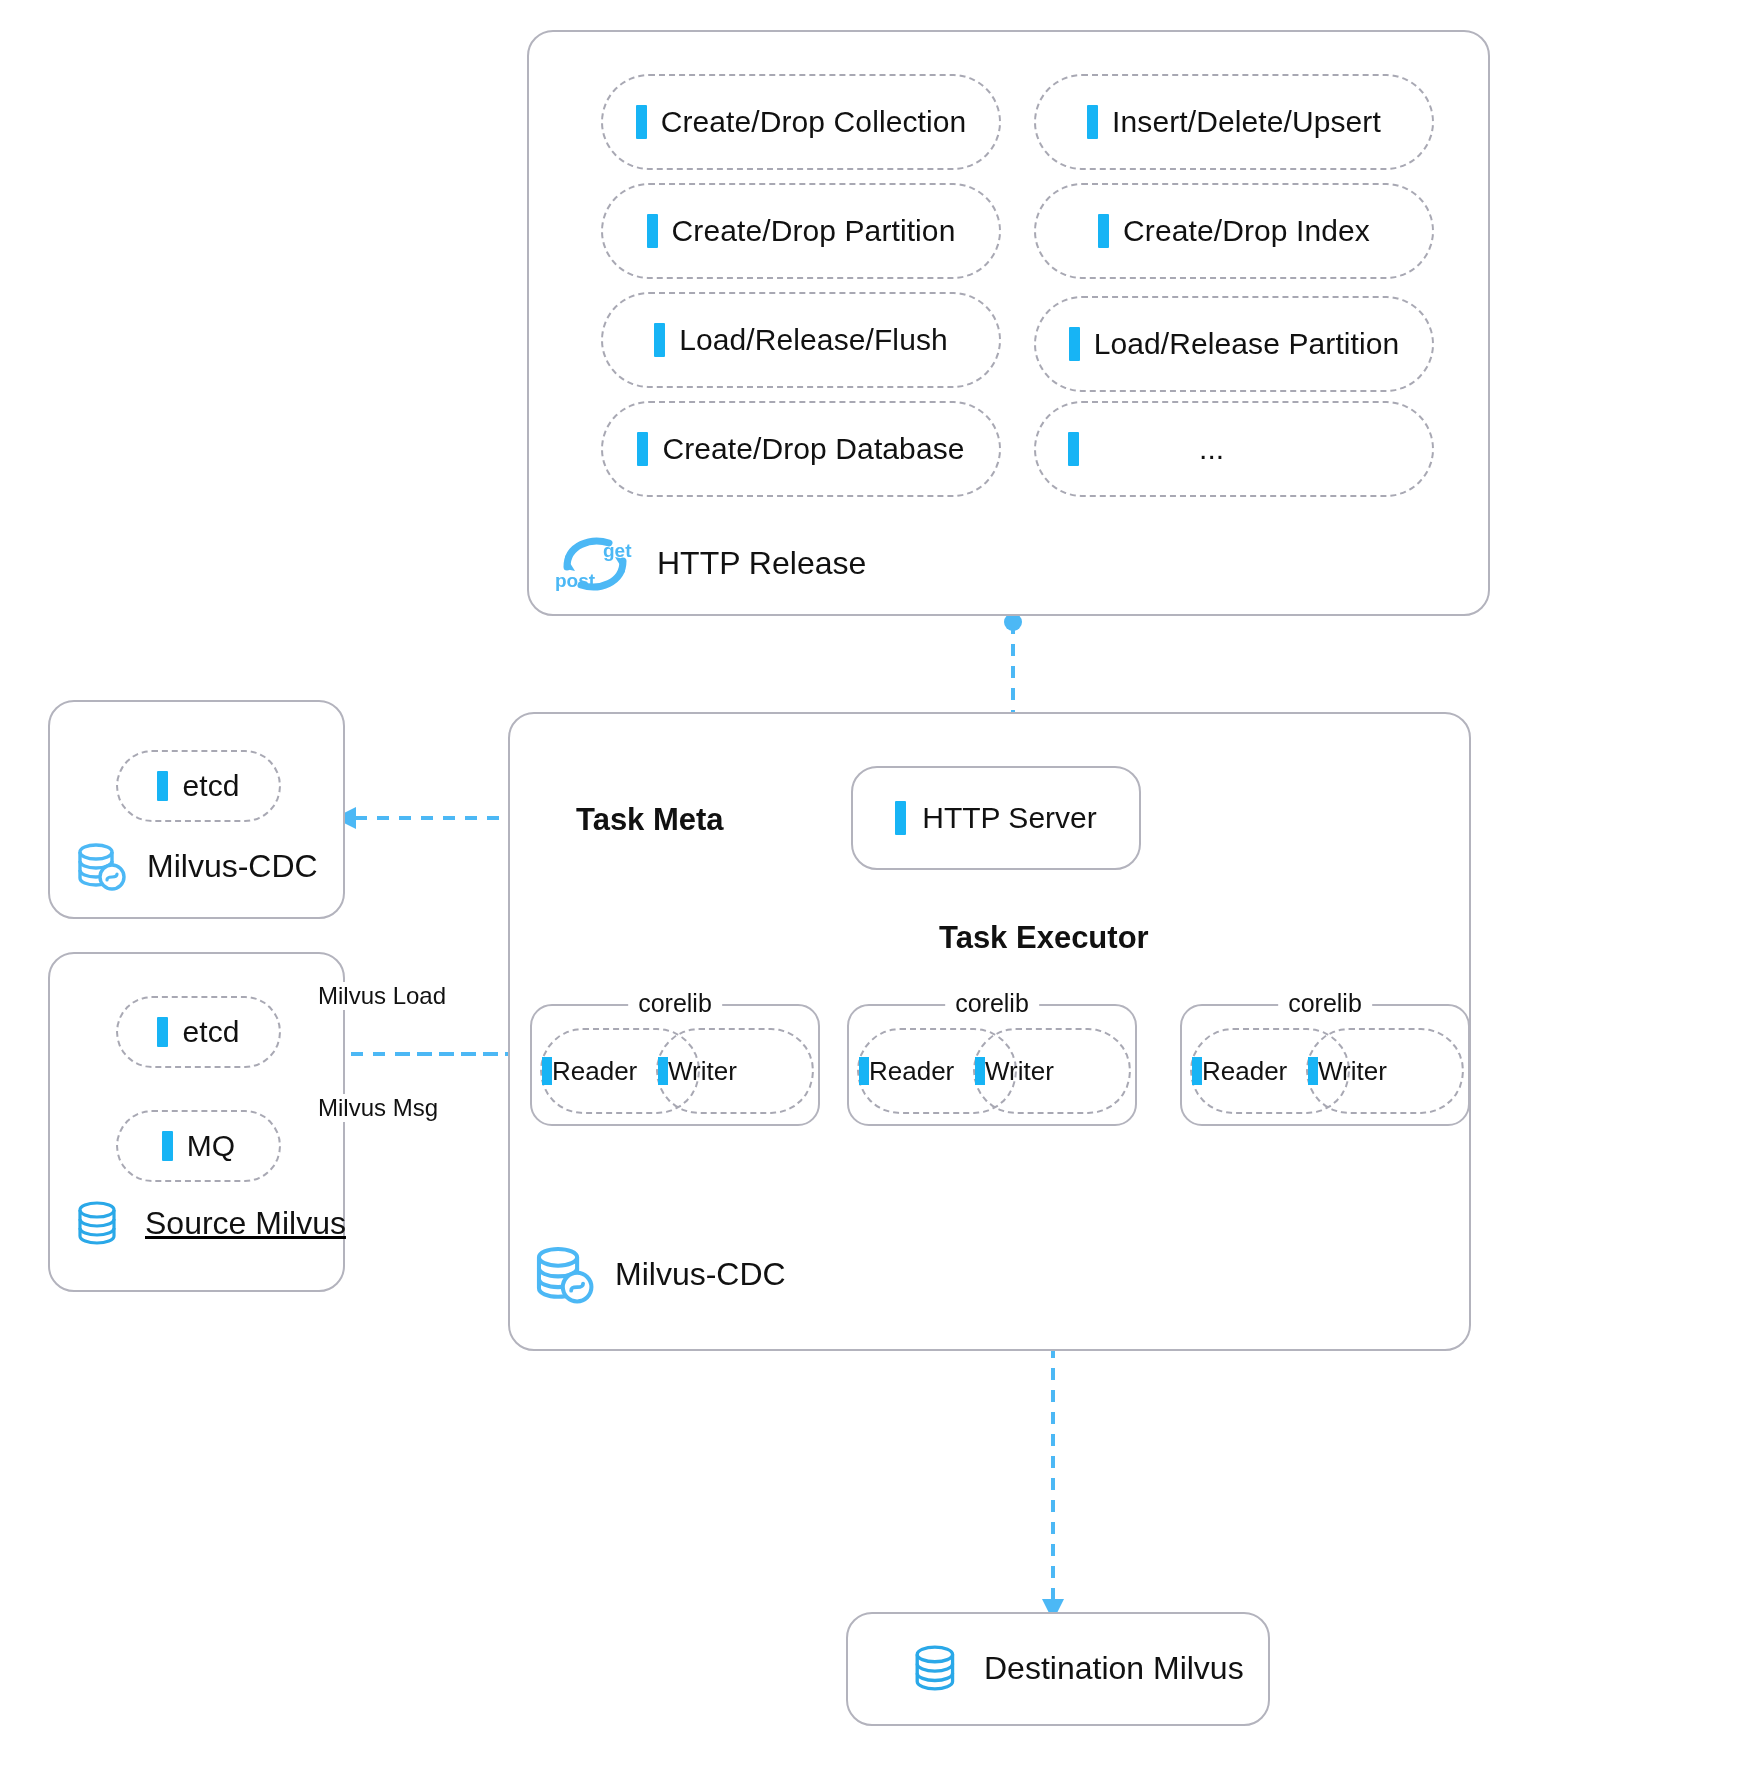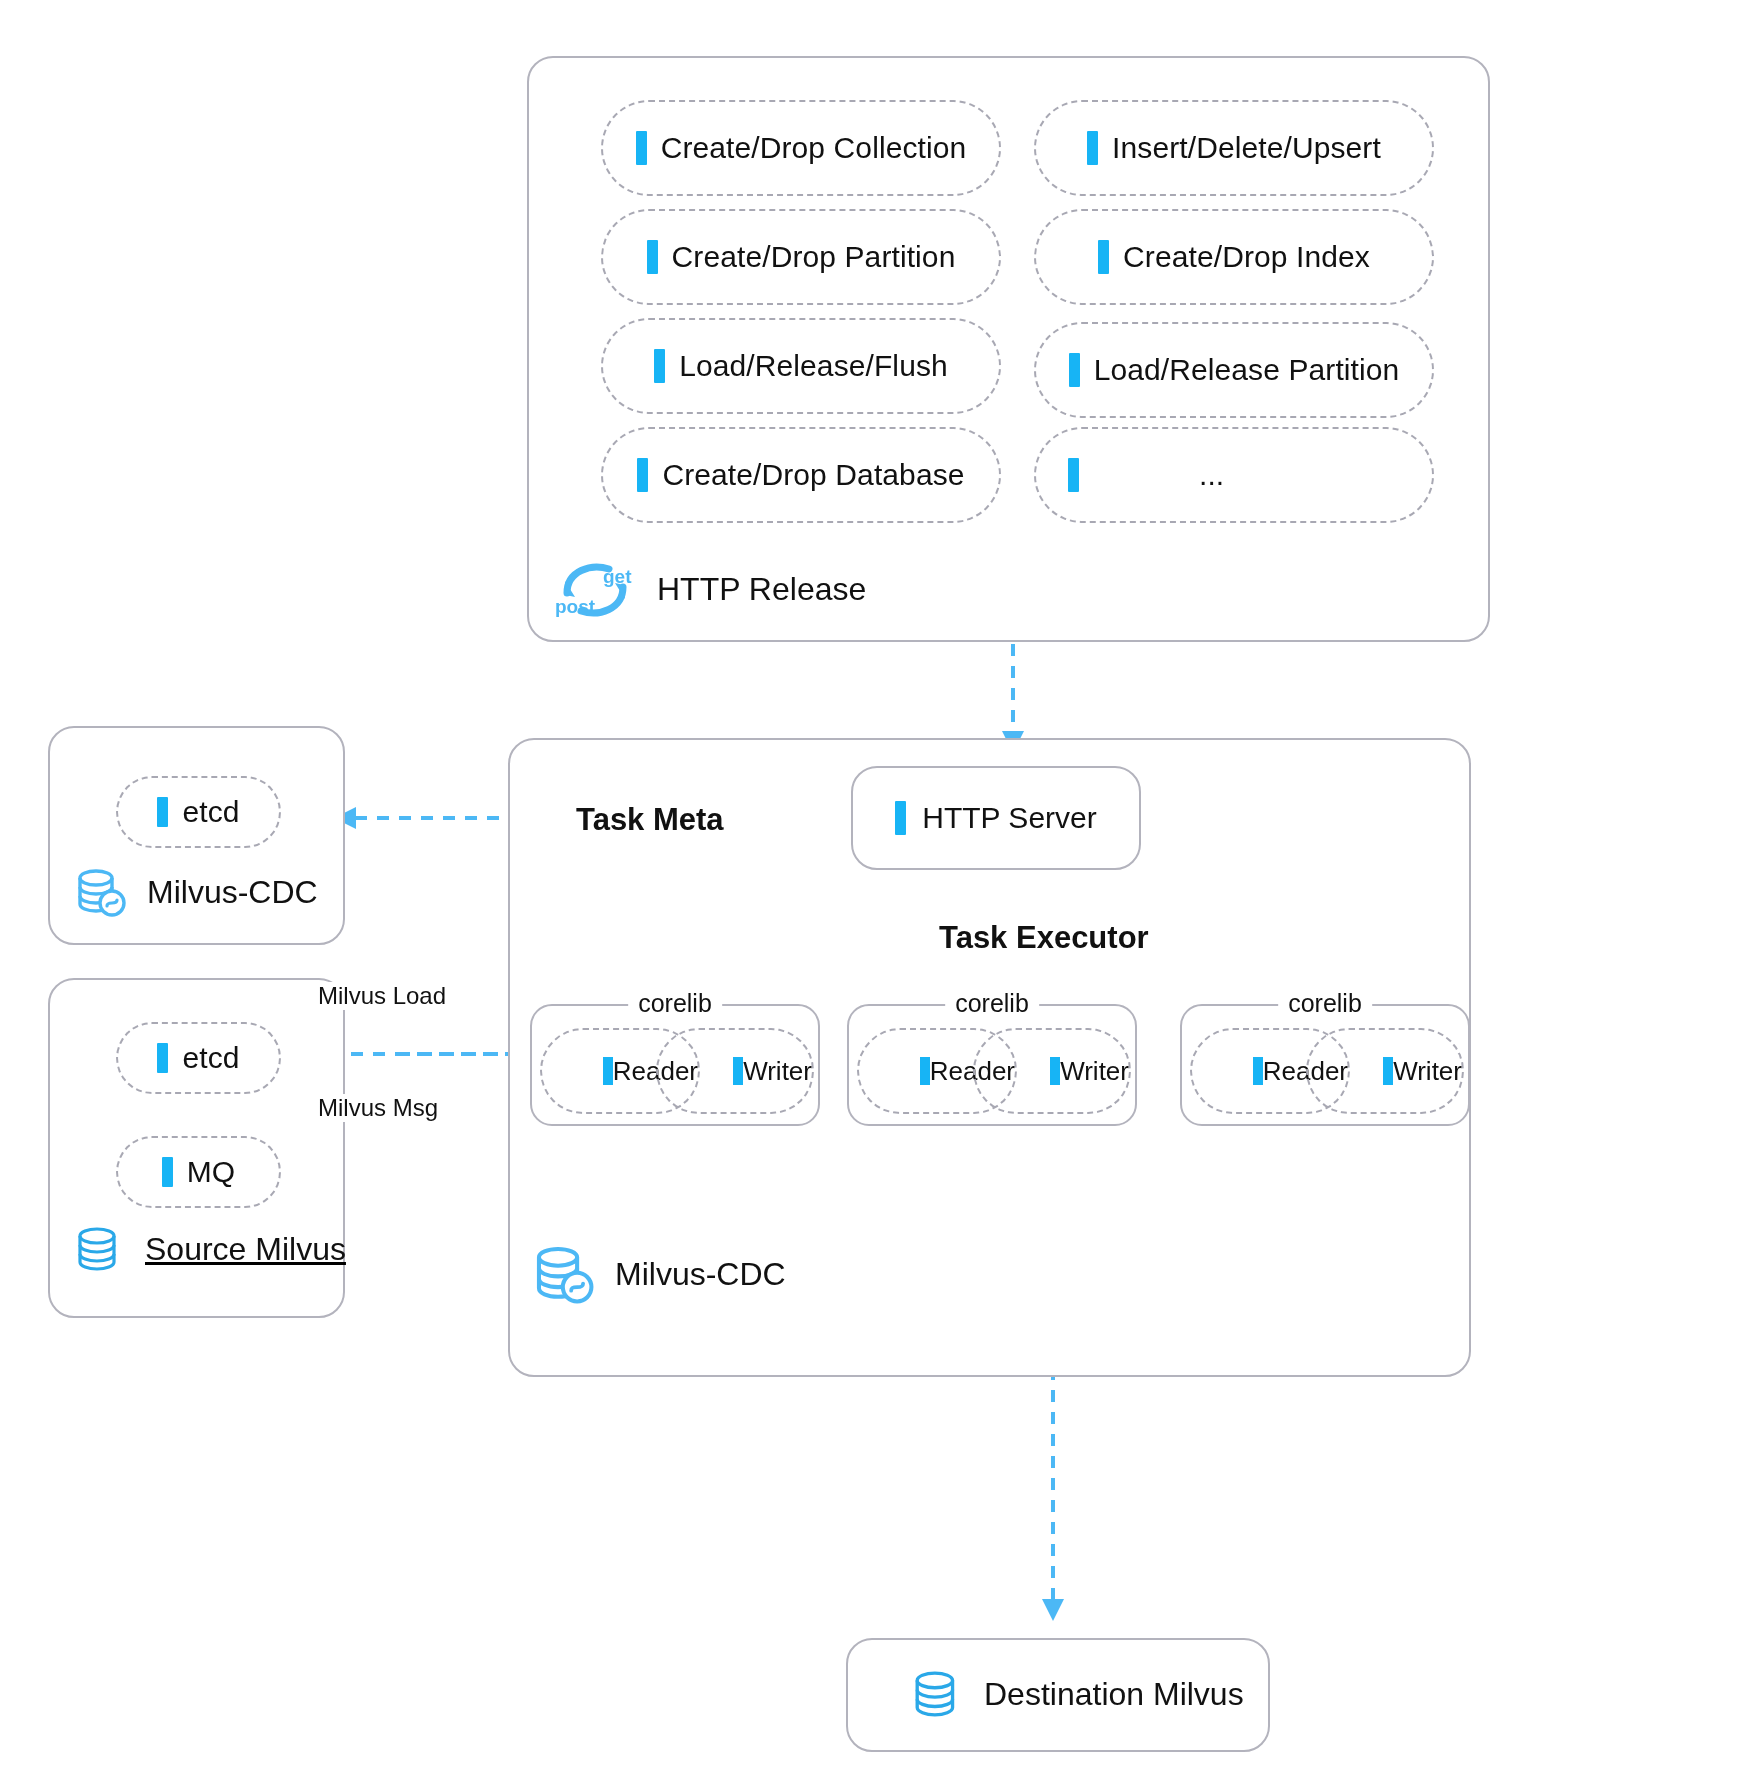--- a/index.html
+++ b/index.html
@@ -16,21 +16,20 @@
     height: 1770px;
     background: #ffffff;
   }
 
   
   .panel {
     position: absolute;
     border: 2.5px solid #b3b3bd;
     border-radius: 26px;
     background: #ffffff;
-    margin-top: 26px;
   }
 
   
   .pill {
     position: absolute;
     border: 2.5px dashed #a8a8b3;
     border-radius: 999px;
     background: #ffffff;
     display: flex;
     align-items: center;
@@ -89,21 +88,21 @@
     color: #111;
     white-space: nowrap;
   }
   .sub-pill {
     position: absolute;
     border: 2.5px dashed #a8a8b3;
     border-radius: 999px;
     background: transparent;
     display: flex;
     align-items: center;
-    justify-content: flex-end;
+    justify-content: flex-start;
   }
   .sub-pill .bar {
     width: 10px; height: 28px; background: #17b4f5; flex: none;
   }
   .sub-pill .txt { font-size: 26px; color: #111; white-space: nowrap; }
 
   
   .flabel {
     position: absolute;
     font-size: 29px;

